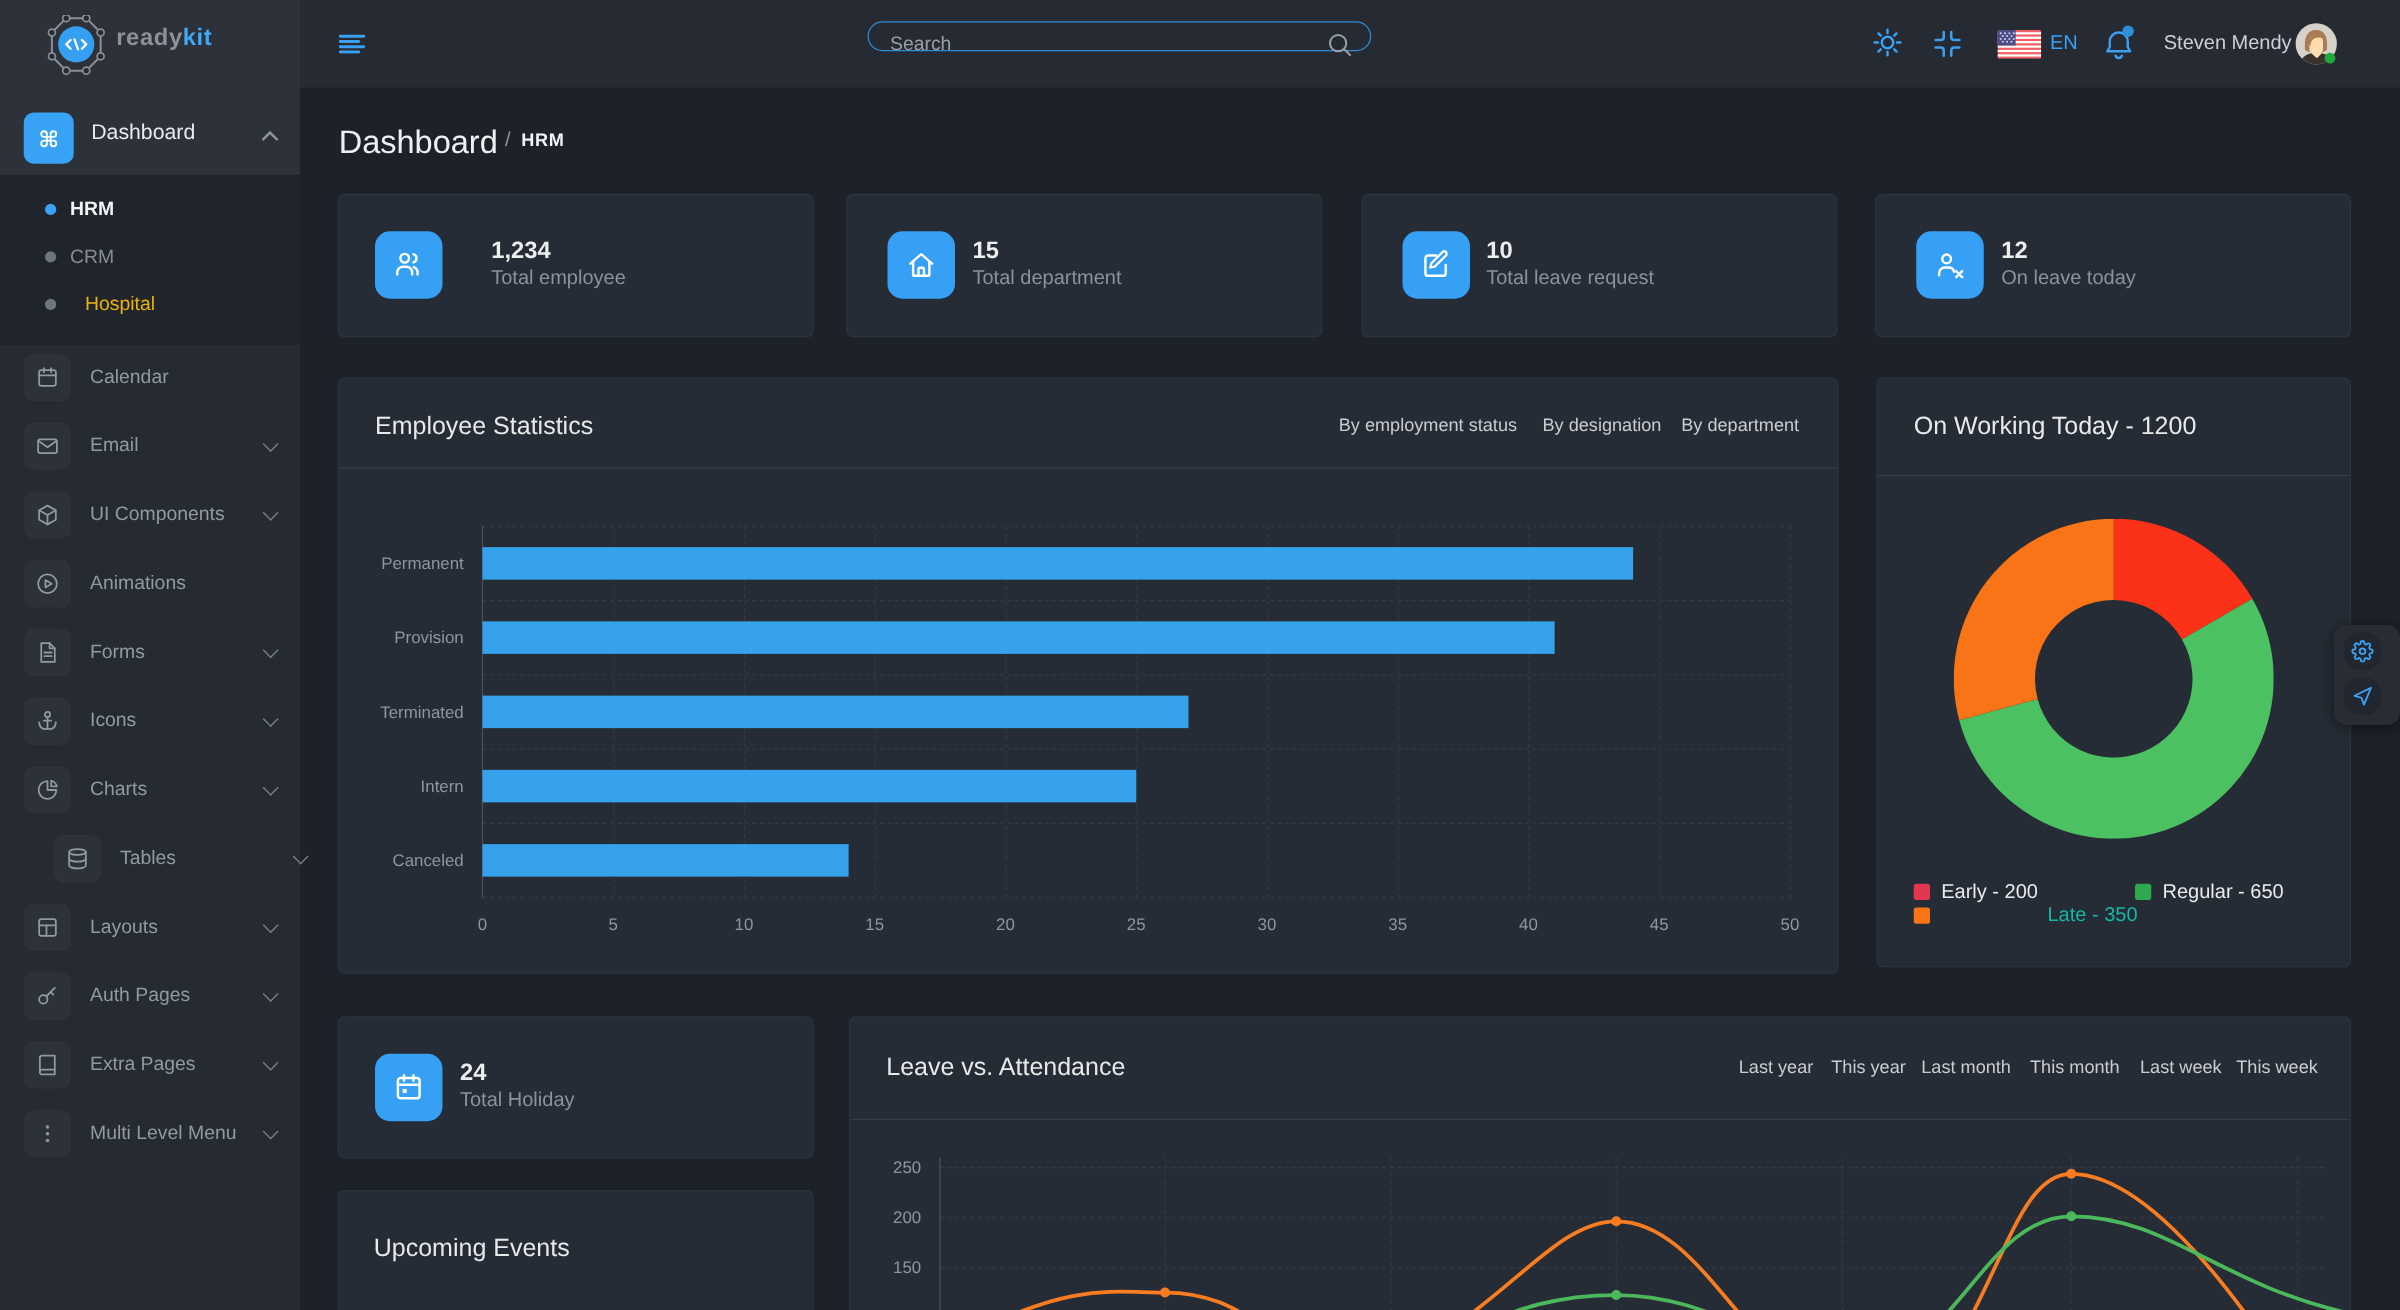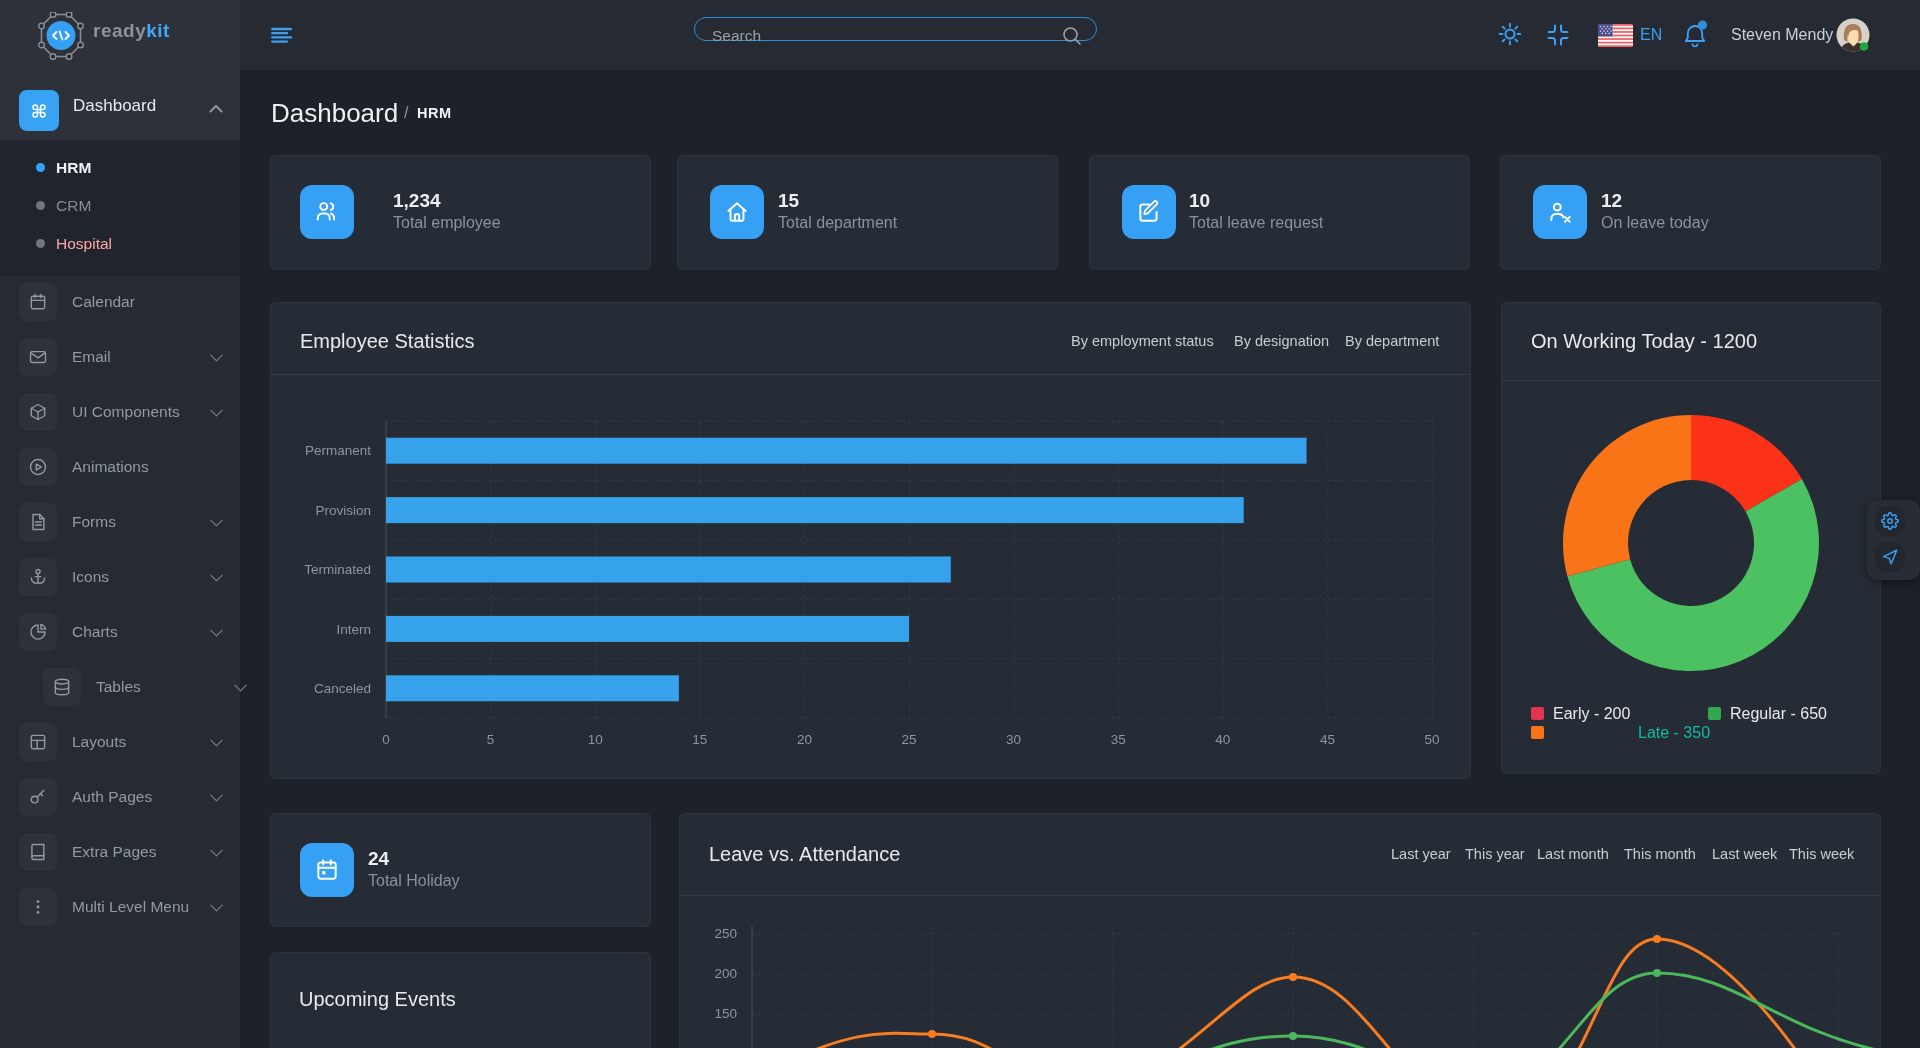--- a/index.html
+++ b/index.html
@@ -155,21 +155,21 @@
 <div class="abs" style="left:73px; top:96px; color:#e8eaec; font-size:17px;">Dashboard</div>
 <svg class="abs" style="left:209px; top:104px;" width="14" height="9" viewBox="0 0 14 9">
     <path d="M1.5 7.5 L7 2 L12.5 7.5" stroke="#8d939b" stroke-width="2" fill="none" stroke-linecap="round"></path>
   </svg>
 
 <div class="abs" style="left:36px; top:163px; width:9px; height:9px; border-radius:50%; background:#38a2f5;"></div>
 <div class="abs" style="left:56px; top:159px; color:#f2f3f5; font-size:15.5px; font-weight:bold;">HRM</div>
 <div class="abs" style="left:36px; top:201px; width:9px; height:9px; border-radius:50%; background:#70767f;"></div>
 <div class="abs" style="left:56px; top:197px; color:#878d96; font-size:15.5px;">CRM</div>
 <div class="abs" style="left:36px; top:239px; width:9px; height:9px; border-radius:50%; background:#70767f;"></div>
-<div class="abs" style="left:56px; top:235px; color:#fca5a5; font-size:15.5px;">Hospital</div>
+<div class="abs" style="left:68px; top:235px; color:#eab308; font-size:15.5px;">Hospital</div>
 
 <div class="mitem" style="top:274px;">
   <div class="mbox">
       <svg width="20" height="20" viewBox="0 0 24 24" fill="none" stroke="#9199a1" stroke-width="1.7" stroke-linecap="round" stroke-linejoin="round">
         <rect x="4" y="5" width="16" height="15" rx="2"></rect>
         <line x1="4" y1="10" x2="20" y2="10"></line>
         <line x1="8.5" y1="3" x2="8.5" y2="7"></line>
         <line x1="15.5" y1="3" x2="15.5" y2="7"></line>
       </svg>
     </div>

